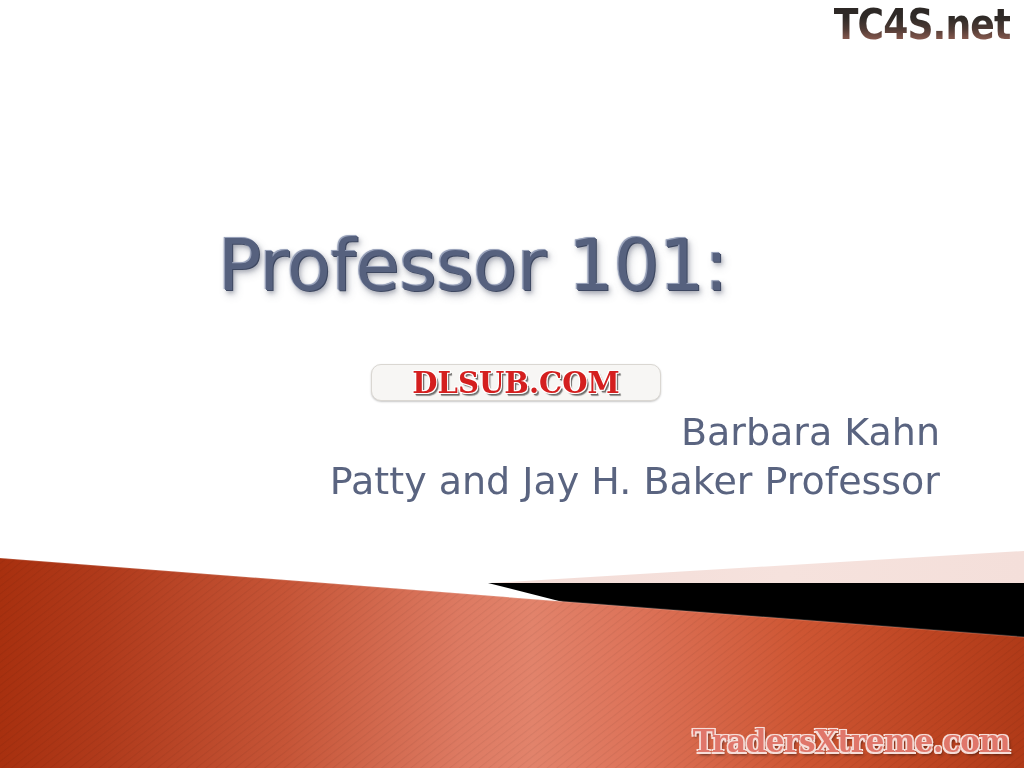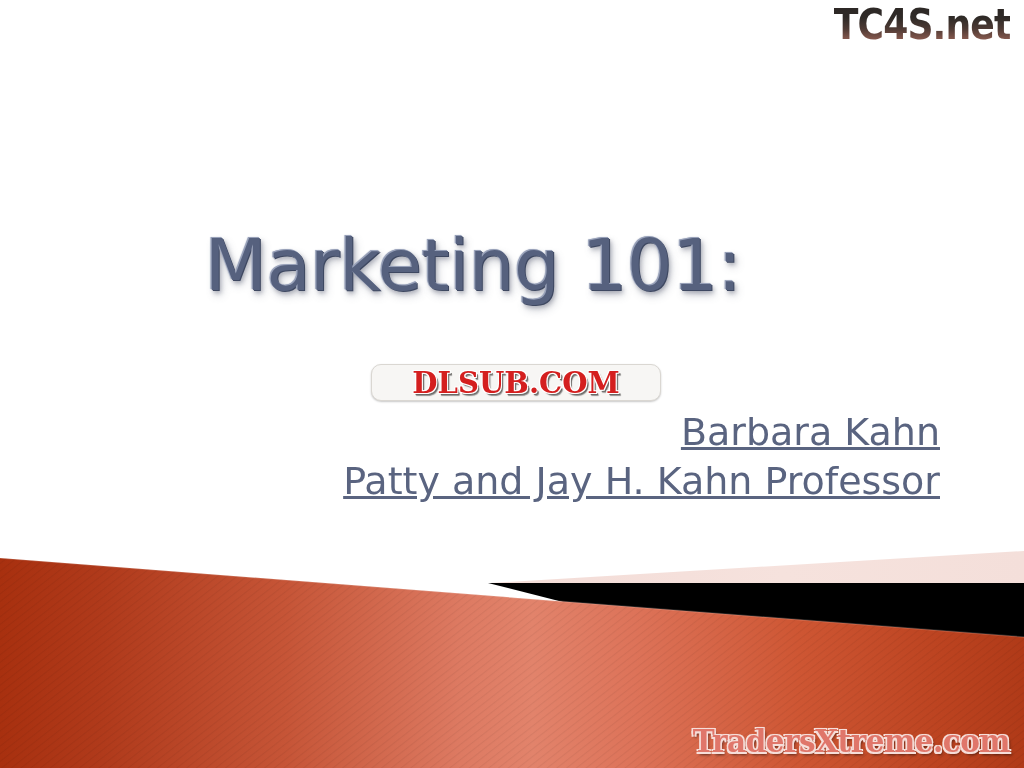--- a/index.html
+++ b/index.html
@@ -60,21 +60,20 @@
     z-index: 4;
   }
 
   .subtitle-line {
     font-family: "DejaVu Sans", sans-serif;
     font-weight: 400;
     font-size: 38px;
     line-height: 49px;
     color: #5a6480;
     white-space: nowrap;
-    text-decoration: underline;
   }
 
   
   #bottom-deco {
     position: absolute;
     left: 0;
     top: 540px;
     width: 1024px;
     height: 228px;
     z-index: 1;
@@ -215,26 +214,26 @@
 
       <g clip-path="url(#orangeClip)" class="stripe-texture">
         <rect x="0" y="0" width="1024" height="228" fill="url(#diagStripes)"></rect>
       </g>
 
       <path d="M 0,18 L 1024,97" fill="none" stroke="#ffffff" stroke-opacity="0.16" stroke-width="1.4"></path>
     </svg>
   </div>
 
   <div id="title-block">
-    <div class="title-line" id="title-line-1">Marketing 101:</div>
+    <div class="title-line" id="title-line-1">Professor 101:</div>
   </div>
 
   <div id="subtitle-block">
     <div class="subtitle-line">Barbara Kahn</div>
-    <div class="subtitle-line">Patty and Jay H. Kahn Professor</div>
+    <div class="subtitle-line">Patty and Jay H. Baker Professor</div>
   </div>
 
   <div id="wm-topright">TC4S.net</div>
 
   <div id="wm-center">
     <span id="wm-center-text">DLSUB.COM</span>
   </div>
 
   <div id="wm-bottomright">TradersXtreme.com</div>
 

